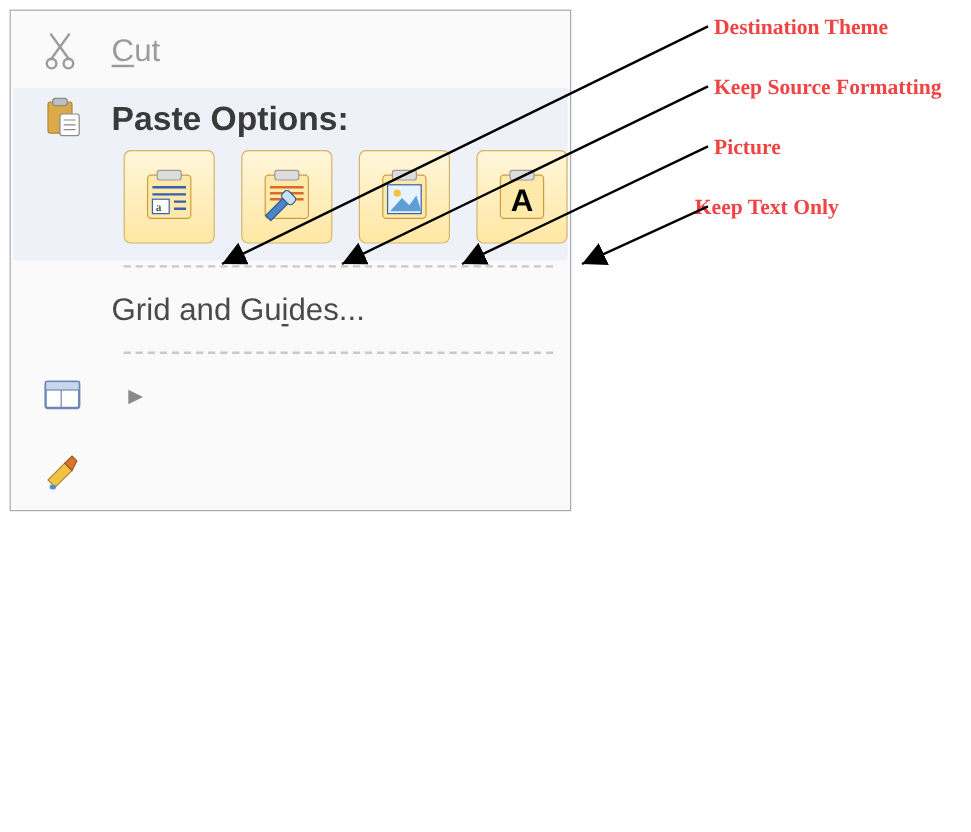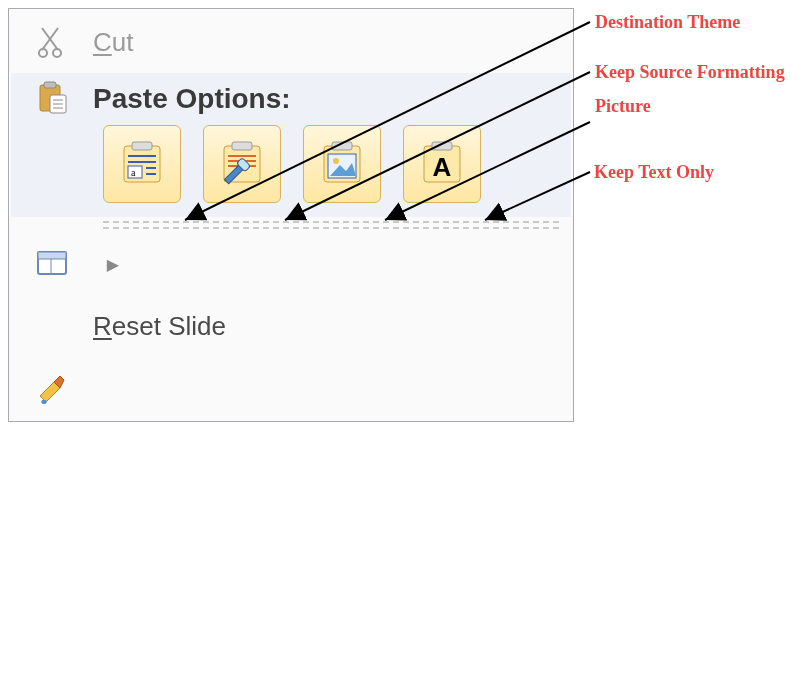--- a/index.html
+++ b/index.html
@@ -8,21 +8,21 @@
     font-family: "Segoe UI", Tahoma, sans-serif;
     background: #fff;
     position: relative;
     width: 809px;
     height: 693px;
   }
   .context-menu {
     position: absolute;
     left: 8px;
     top: 8px;
-    width: 566px;
+    width: 468px;
     border: 1px solid #a7abb0;
     background: #fafafa;
     padding: 2px;
   }
   .menu-item {
     display: flex;
     align-items: center;
     min-height: 62px;
     padding: 0;
   }
@@ -190,57 +190,57 @@
           <text x="26" y="38" font-size="26" font-family="Arial" font-weight="bold" text-anchor="middle" fill="#000">A</text>
         </svg>
       </div>
 
     </div>
   </div>
 
   <hr class="separator">
 
 
+  <div class="menu-item">
+    <div class="icon-col"></div>
+    <div class="text-col">
+      <span>Grid and Gu<span class="underline-first">i</span>des...</span>
+    </div>
+  </div>
 
   <hr class="separator">
 
   <div class="menu-item">
     <div class="icon-col">
       <svg viewBox="0 0 36 36">
         <rect x="4" y="6" width="28" height="22" rx="2" fill="#fff" stroke="#6e87b5" stroke-width="2"></rect>
         <rect x="4" y="6" width="28" height="7" fill="#c7d7ee" stroke="#6e87b5"></rect>
         <line x1="17" y1="13" x2="17" y2="28" stroke="#6e87b5"></line>
       </svg>
     </div>
     <div class="arrow-col">▶</div>
   </div>
 
-  <div class="menu-item">
-    <div class="icon-col"></div>
-    <div class="text-col">
-      <span><span class="underline-first">R</span>eset Slide</span>
-    </div>
-  </div>
 
   <div class="menu-item">
     <div class="icon-col">
       <svg viewBox="0 0 36 36">
         <polygon points="6,26 20,12 26,18 12,32" fill="#f2c246" stroke="#b28a2a"></polygon>
         <polygon points="20,12 26,6 30,10 26,18" fill="#d9742c" stroke="#a25320"></polygon>
         <path d="M8 30 Q6 34 10 34 Q14 34 12 30 Z" fill="#4f8fd6"></path>
       </svg>
     </div>
   </div>
 
 </div>
 
 <div class="ann" style="left:595px; top:12px;">Destination Theme</div>
 <div class="ann" style="left:595px; top:62px;">Keep Source Formatting</div>
-<div class="ann" style="left:595px; top:96px;">Picture</div>
-<div class="ann" style="left:594px; top:162px;">Keep Text Only</div>
+<div class="ann" style="left:595px; top:112px;">Picture</div>
+<div class="ann" style="left:579px; top:162px;">Keep Text Only</div>
 
 <svg class="arrow-svg" width="809" height="693">
   <defs>
     <marker id="ah" markerWidth="12" markerHeight="12" refX="10" refY="5" orient="auto">
       <polygon points="0,0 10,5 0,10" fill="#000"></polygon>
     </marker>
   </defs>
   <line x1="590" y1="22" x2="185" y2="220" stroke="#000" stroke-width="2" marker-end="url(#ah)"></line>
   <line x1="590" y1="72" x2="285" y2="220" stroke="#000" stroke-width="2" marker-end="url(#ah)"></line>
   <line x1="590" y1="122" x2="385" y2="220" stroke="#000" stroke-width="2" marker-end="url(#ah)"></line>

